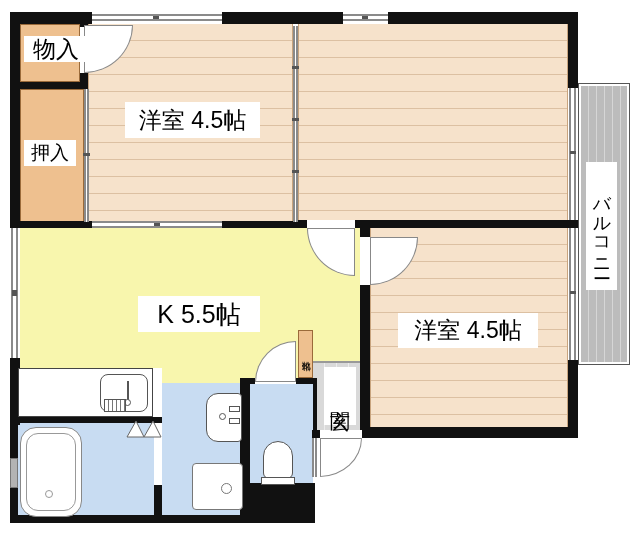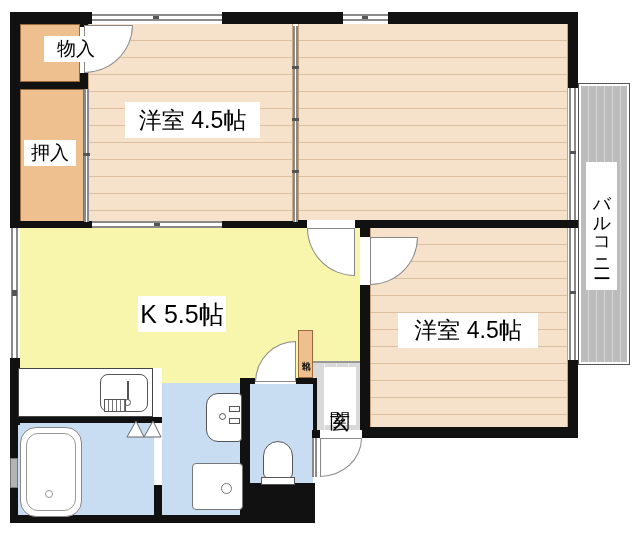--- a/index.html
+++ b/index.html
@@ -152,24 +152,24 @@
 
   <div class="abs" style="left:263px;top:441px;width:30px;height:38px;background:#fff;border:1px solid #555;border-radius:15px 15px 6px 6px;"></div>
   <div class="abs" style="left:261px;top:477px;width:34px;height:8px;background:#fff;border:1px solid #555;"></div>
 
   <div class="abs label" style="left:125px;top:102px;width:135px;height:36px;font-size:23px;">
     <span>洋室 4.5帖</span>
   </div>
   <div class="abs label" style="left:398px;top:313px;width:140px;height:35px;font-size:23px;">
     <span>洋室 4.5帖</span>
   </div>
-  <div class="abs label" style="left:138px;top:296px;width:88px;height:36px;font-size:25px;">
+  <div class="abs label" style="left:138px;top:296px;width:122px;height:36px;font-size:25px;">
     <span>K 5.5帖</span>
   </div>
-  <div class="abs label" style="left:24px;top:36px;width:64px;height:26px;font-size:19px;margin-left:20px;">
+  <div class="abs label" style="left:24px;top:36px;width:64px;height:26px;font-size:23px;">
     <span>物入</span>
   </div>
   <div class="abs label" style="left:24px;top:140px;width:52px;height:26px;font-size:19px;">
     <span>押入</span>
   </div>
   <div class="abs label vtext" style="left:324px;top:367px;width:32px;height:58px;font-size:20px;">
     <span>玄関</span>
   </div>
   <div class="abs label vtext" style="left:300px;top:336px;width:11px;height:38px;font-size:9px;background:transparent;">
     <span>靴箱</span>

